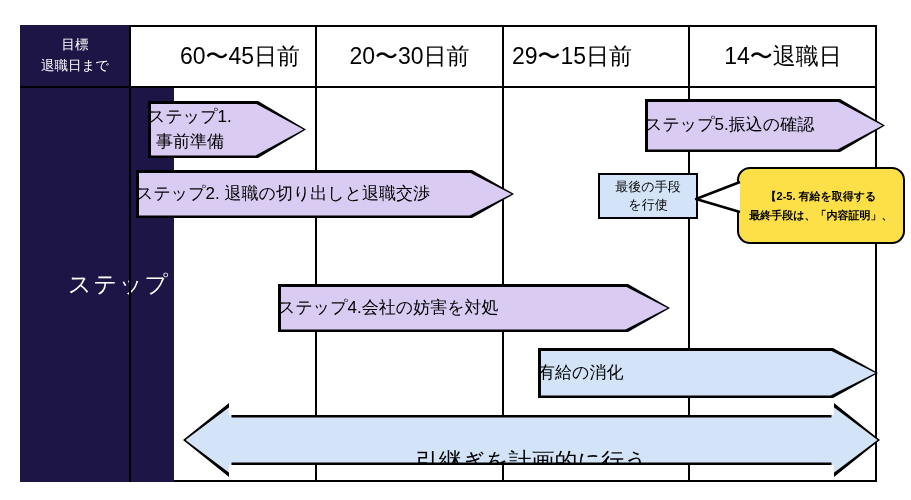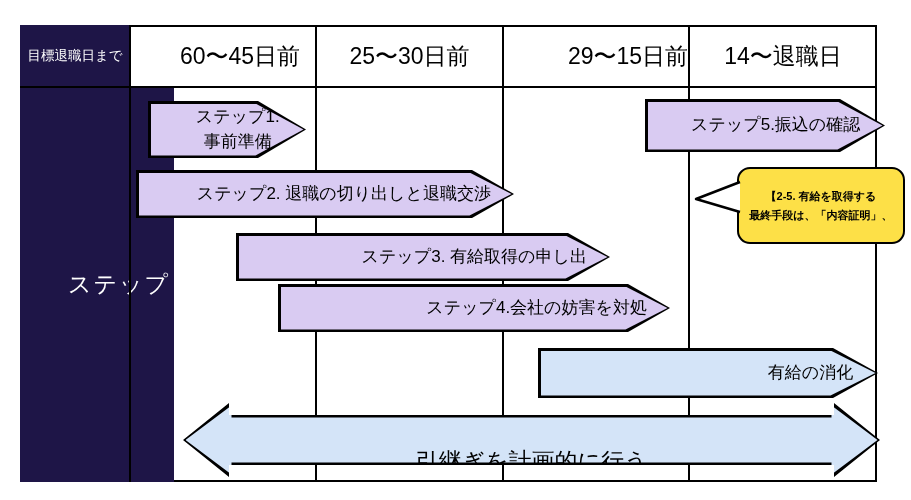--- a/index.html
+++ b/index.html
@@ -6,28 +6,28 @@
   .stage{
     position:relative;width:911px;height:500px;background:#fff;overflow:hidden;
     font-family:"Liberation Sans","DejaVu Sans",sans-serif;color:#000;
   }
   
   .frame{position:absolute;left:20px;top:25px;width:857px;height:457px;
     border:2px solid var(--line);box-sizing:border-box;background:#fff;}
   .vline{position:absolute;top:25px;width:2px;height:457px;background:var(--line);}
   .hline{position:absolute;left:20px;top:86px;width:857px;height:2px;background:var(--line);}
   .navy{position:absolute;background:var(--navy);color:#fff;display:flex;
-    align-items:center;justify-content:center;text-align:center;}
+    flex-direction:column;align-items:center;justify-content:center;text-align:center;}
   .corner-cell{left:20px;top:25px;width:110px;height:62px;font-size:13.5px;line-height:1.55;}
   .side-cell{left:20px;top:87px;width:110px;height:395px;font-size:23px;letter-spacing:2px;padding-left:44px;}
   .col-head{position:absolute;top:25px;height:62px;display:flex;align-items:center;
     justify-content:center;font-size:23px;}
   
   .arrow{position:absolute;background:var(--line);display:flex;align-items:center;
-    justify-content:flex-end;
+    justify-content:flex-start;
     clip-path:polygon(0 0,calc(100% - var(--head)) 0,100% 50%,calc(100% - var(--head)) 100%,0 100%);}
   .arrow::before{content:"";position:absolute;inset:2.5px;background:var(--af);
     clip-path:polygon(0 0,calc(100% - var(--head)) 0,100% 50%,calc(100% - var(--head)) 100%,0 100%);}
   .purple{--af:var(--purple);}
   .blue{--af:var(--blue);}
   .arrow .lbl{position:relative;z-index:1;font-size:17px;text-align:center;
     padding-right:calc(var(--head) * .55);line-height:1.45;}
   .arrow .lbl.stack{display:flex;flex-direction:column;}
   
   .darrow{position:absolute;background:var(--line);display:flex;align-items:flex-end;justify-content:center;
@@ -63,55 +63,56 @@
   <div class="navy side-cell">
     <span>ステップ</span>
   </div>
   <div class="vline" style="left:129px"></div>
   <div class="vline" style="left:315px"></div>
   <div class="vline" style="left:502px"></div>
   <div class="vline" style="left:688px"></div>
   <div class="hline"></div>
 
   <div class="col-head" style="left:130px;width:220px">60〜45日前</div>
-  <div class="col-head" style="left:316px;width:187px">25〜30日前</div>
-  <div class="col-head" style="left:533px;width:190px">29〜15日前</div>
+  <div class="col-head" style="left:316px;width:187px">20〜30日前</div>
+  <div class="col-head" style="left:477px;width:190px">29〜15日前</div>
   <div class="col-head" style="left:689px;width:188px">14〜退職日</div>
 
   <div class="arrow purple" style="left:148px;top:101px;width:158px;height:57px;--head:48px">
     <span class="lbl stack">
       <span>ステップ1.</span>
       <span>事前準備</span>
     </span>
   </div>
 
   <div class="arrow purple" style="left:136px;top:170px;width:378px;height:48px;--head:42px">
     <span class="lbl">ステップ2. 退職の切り出しと退職交渉</span>
   </div>
 
-  <div class="arrow purple" style="left:236px;top:233px;width:374px;height:48px;--head:42px">
-    <span class="lbl">ステップ3. 有給取得の申し出</span>
-  </div>
 
   <div class="arrow purple" style="left:278px;top:284px;width:392px;height:48px;--head:42px">
     <span class="lbl">ステップ4.会社の妨害を対処</span>
   </div>
 
   <div class="arrow purple" style="left:645px;top:99px;width:240px;height:53px;--head:45px">
     <span class="lbl">ステップ5.振込の確認</span>
   </div>
 
   <div class="arrow blue" style="left:538px;top:348px;width:340px;height:50px;--head:45px">
     <span class="lbl">有給の消化</span>
   </div>
 
   <div class="darrow" style="left:183px;top:403px;width:697px;height:74px;--head:46px;--inset:12px">
     <span class="lbl">引継ぎを計画的に行う</span>
   </div>
 
+  <div class="resort-box">
+    <span>最後の手段</span>
+    <span>を行使</span>
+  </div>
 
   <div class="callout">
     <span>【2-5. 有給を取得する</span>
     <span>最終手段は、「内容証明」、</span>
   </div>
   <svg class="tail" width="50" height="42">
     <path d="M48,6 L4,23 L48,36" fill="#ffffff" stroke="#000000" stroke-width="2.5" stroke-linejoin="round"></path>
   </svg>
 
 </div>

